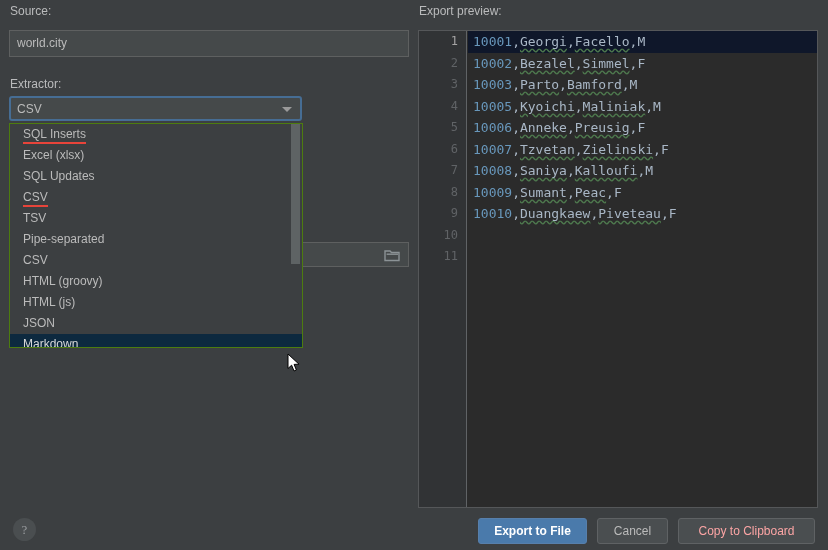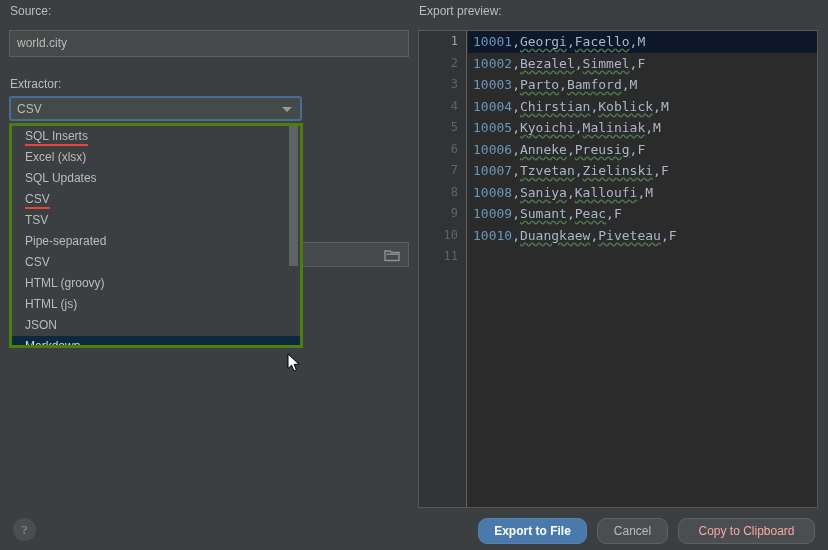--- a/index.html
+++ b/index.html
@@ -85,21 +85,21 @@
     right: 8px; top: 5px;
     width: 16px; height: 14px;
   }
 
   
   #extractor-popup {
     position: absolute;
     left: 9px; top: 123px;
     width: 294px; height: 225px;
     background: #3c3f41;
-    border: 3px solid #4d7c0f;
+    border: 1px solid #4d7c0f;
     box-sizing: border-box;
     overflow: hidden;
     z-index: 40;
   }
   .popup-list {
     position: absolute;
     left: 0; top: 0;
     width: 100%;
   }
   .popup-item {
@@ -203,21 +203,21 @@
     line-height: 23px;
     font-family: "Liberation Serif", serif;
   }
 
   .btn {
     position: absolute;
     height: 26px;
     line-height: 24px;
     text-align: center;
     font-size: 12px;
-    border-radius: 9px;
+    border-radius: 3px;
     box-sizing: border-box;
     white-space: nowrap;
   }
   #btn-export {
     left: 478px; top: 518px;
     width: 109px;
     background: #4a7aab;
     border: 1px solid #577fab;
     color: #ffffff;
     font-weight: bold;
@@ -299,21 +299,20 @@
       <div class="ln">7</div>
       <div class="ln">8</div>
       <div class="ln">9</div>
       <div class="ln">10</div>
       <div class="ln">11</div>
     </div>
   <div id="code-area">
       <div class="code-line cur"><span class="num">10001</span><span class="pun">,</span><span class="word sp">Georgi</span><span class="pun">,</span><span class="word sp">Facello</span><span class="pun">,</span><span class="word">M</span></div>
       <div class="code-line"><span class="num">10002</span><span class="pun">,</span><span class="word sp">Bezalel</span><span class="pun">,</span><span class="word sp">Simmel</span><span class="pun">,</span><span class="word">F</span></div>
       <div class="code-line"><span class="num">10003</span><span class="pun">,</span><span class="word sp">Parto</span><span class="pun">,</span><span class="word sp">Bamford</span><span class="pun">,</span><span class="word">M</span></div>
-      <div class="code-line"><span class="num">10004</span><span class="pun">,</span><span class="word sp">Chirstian</span><span class="pun">,</span><span class="word sp">Koblick</span><span class="pun">,</span><span class="word">M</span></div>
       <div class="code-line"><span class="num">10005</span><span class="pun">,</span><span class="word sp">Kyoichi</span><span class="pun">,</span><span class="word sp">Maliniak</span><span class="pun">,</span><span class="word">M</span></div>
       <div class="code-line"><span class="num">10006</span><span class="pun">,</span><span class="word sp">Anneke</span><span class="pun">,</span><span class="word sp">Preusig</span><span class="pun">,</span><span class="word">F</span></div>
       <div class="code-line"><span class="num">10007</span><span class="pun">,</span><span class="word sp">Tzvetan</span><span class="pun">,</span><span class="word sp">Zielinski</span><span class="pun">,</span><span class="word">F</span></div>
       <div class="code-line"><span class="num">10008</span><span class="pun">,</span><span class="word sp">Saniya</span><span class="pun">,</span><span class="word sp">Kalloufi</span><span class="pun">,</span><span class="word">M</span></div>
       <div class="code-line"><span class="num">10009</span><span class="pun">,</span><span class="word sp">Sumant</span><span class="pun">,</span><span class="word sp">Peac</span><span class="pun">,</span><span class="word">F</span></div>
       <div class="code-line"><span class="num">10010</span><span class="pun">,</span><span class="word sp">Duangkaew</span><span class="pun">,</span><span class="word sp">Piveteau</span><span class="pun">,</span><span class="word">F</span></div>
       <div class="code-line"></div>
     </div>
 </div>
 

